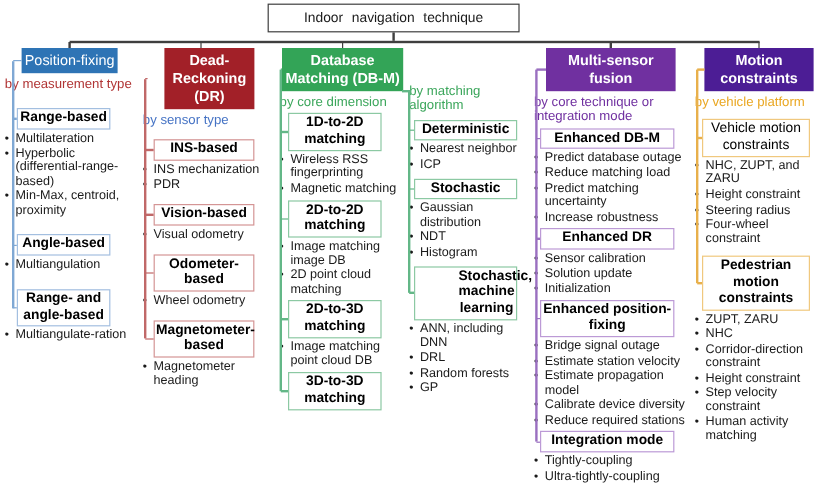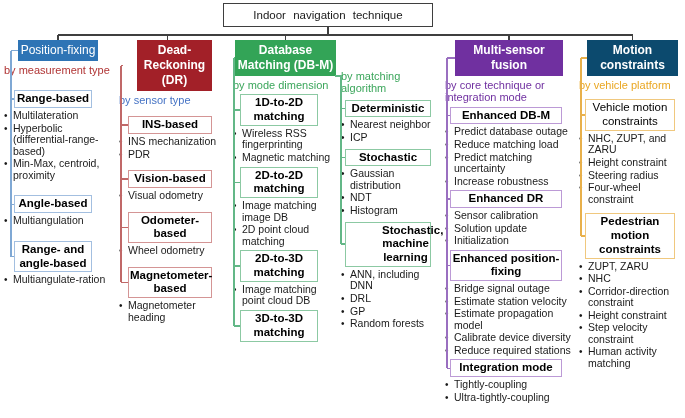--- a/index.html
+++ b/index.html
@@ -67,21 +67,21 @@
         <ul class="bullets">
           <li>Wheel odometry</li>
         </ul>
         <div class="group-box" style="border-color: rgb(212, 149, 149); margin: 10px 18px 2px 11px;">Magnetometer-based</div>
         <ul class="bullets">
           <li>Magnetometer heading</li>
         </ul>
       </div>
       <div class="col" style="left: 231px; width: 108px;">
         <div class="col-header" style="background: rgb(51, 164, 87); color: rgb(255, 255, 255); margin: 0px 3px 0px 4px;">Database Matching (DB-M)</div>
-        <div class="col-sub" style="color: rgb(59, 166, 91);">by mode dimension</div>
+        <div class="col-sub" style="color: rgb(59, 166, 91);">by core dimension</div>
         <div class="group-box" style="border-color: rgb(140, 201, 163); margin: 3px 21px 2px 9px;">1D-to-2D matching</div>
         <ul class="bullets">
           <li>Wireless RSS fingerprinting</li>
           <li>Magnetic matching</li>
         </ul>
         <div class="group-box" style="border-color: rgb(140, 201, 163); margin: 3px 21px 2px 9px;">2D-to-2D matching</div>
         <ul class="bullets">
           <li>Image matching image DB</li>
           <li>2D point cloud matching</li>
         </ul>
@@ -101,22 +101,22 @@
         <div class="group-box" style="border-color: rgb(140, 201, 163); margin: 5px 11px 2px 6px;">Stochastic</div>
         <ul class="bullets">
           <li>Gaussian distribution</li>
           <li>NDT</li>
           <li>Histogram</li>
         </ul>
         <div class="group-box" style="border-color: rgb(140, 201, 163); margin: 5px 11px 2px 6px; padding-left: 36px;">Stochastic, machine learning</div>
         <ul class="bullets">
           <li>ANN, including DNN</li>
           <li>DRL</li>
+          <li>Random forests</li>
           <li>GP</li>
-          <li>Random forests</li>
         </ul>
       </div>
       <div class="col" style="left: 443px; width: 136px;">
         <div class="col-header" style="background: rgb(112, 48, 160); color: rgb(255, 255, 255); margin: 0px 16px 0px 12px;">Multi-sensor fusion</div>
         <div class="col-sub" style="color: rgb(112, 48, 160);">by core technique or integration mode</div>
         <div class="group-box" style="border-color: rgb(188, 154, 214); margin: 2px 17px 2px 7px;">Enhanced DB-M</div>
         <ul class="bullets">
           <li>Predict database outage</li>
           <li>Reduce matching load</li>
           <li>Predict matching uncertainty</li>
@@ -136,21 +136,21 @@
           <li>Calibrate device diversity</li>
           <li>Reduce required stations</li>
         </ul>
         <div class="group-box" style="border-color: rgb(188, 154, 214); margin: 2px 17px 2px 7px;">Integration mode</div>
         <ul class="bullets">
           <li>Tightly-coupling</li>
           <li>Ultra-tightly-coupling</li>
         </ul>
       </div>
       <div class="col" style="left: 577px; width: 107px;">
-        <div class="col-header" style="background: #0c4a6e; color: rgb(255, 255, 255); margin: 0px 6px 0px 10px;">Motion constraints</div>
+        <div class="col-header" style="background: #4c1d95; color: rgb(255, 255, 255); margin: 0px 6px 0px 10px;">Motion constraints</div>
         <div class="col-sub" style="color: rgb(234, 167, 34);">by vehicle platform</div>
         <div class="group-box" style="border-color: rgb(240, 200, 126); margin: 8px 9px 2px 8px; font-weight: normal;">Vehicle motion constraints</div>
         <ul class="bullets">
           <li>NHC, ZUPT, and ZARU</li>
           <li>Height constraint</li>
           <li>Steering radius</li>
           <li>Four-wheel constraint</li>
         </ul>
         <div class="group-box" style="border-color: rgb(240, 200, 126); margin: 8px 9px 2px 8px;">Pedestrian motion constraints</div>
         <ul class="bullets">

